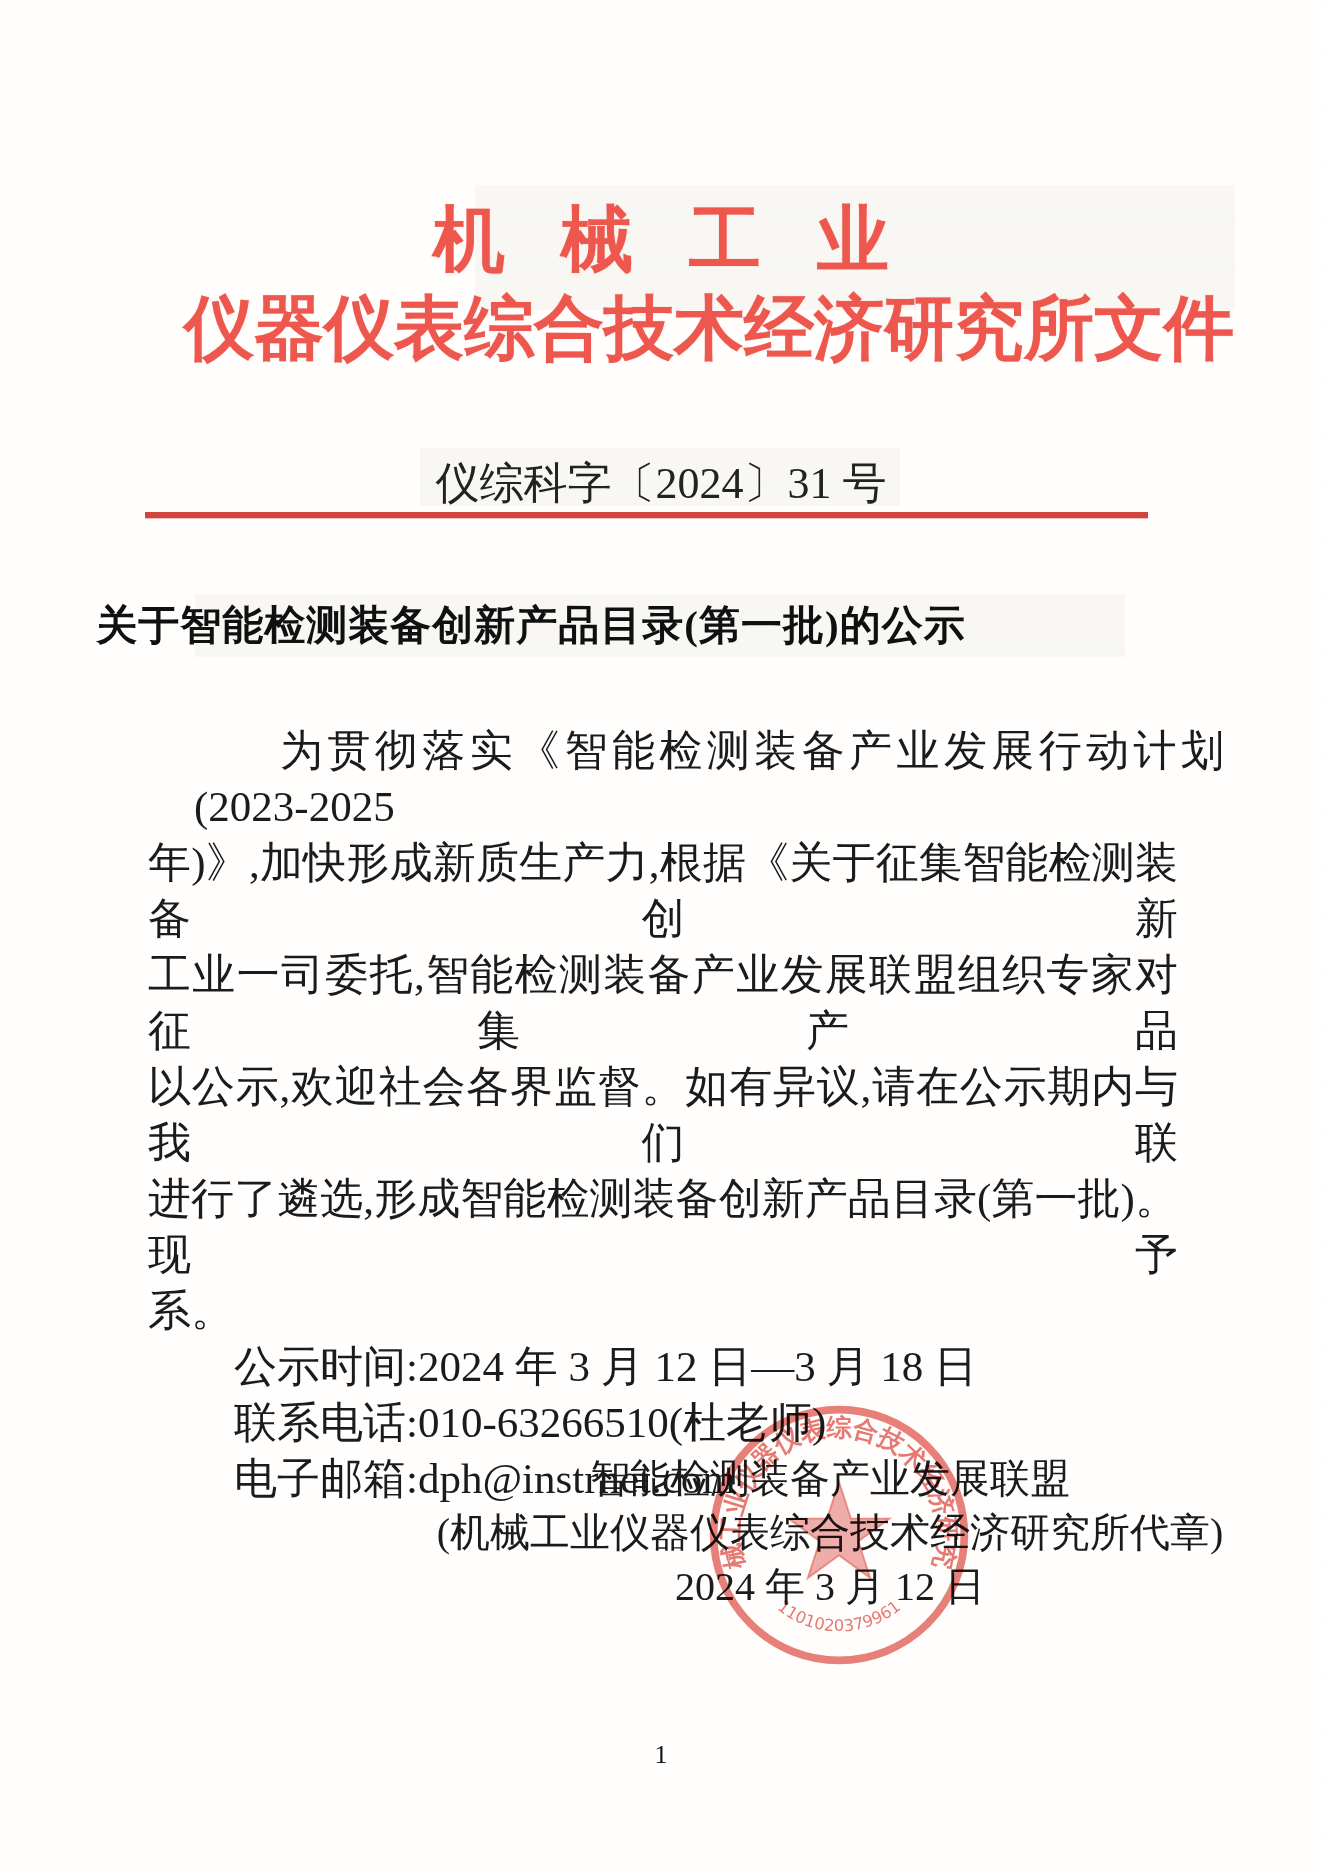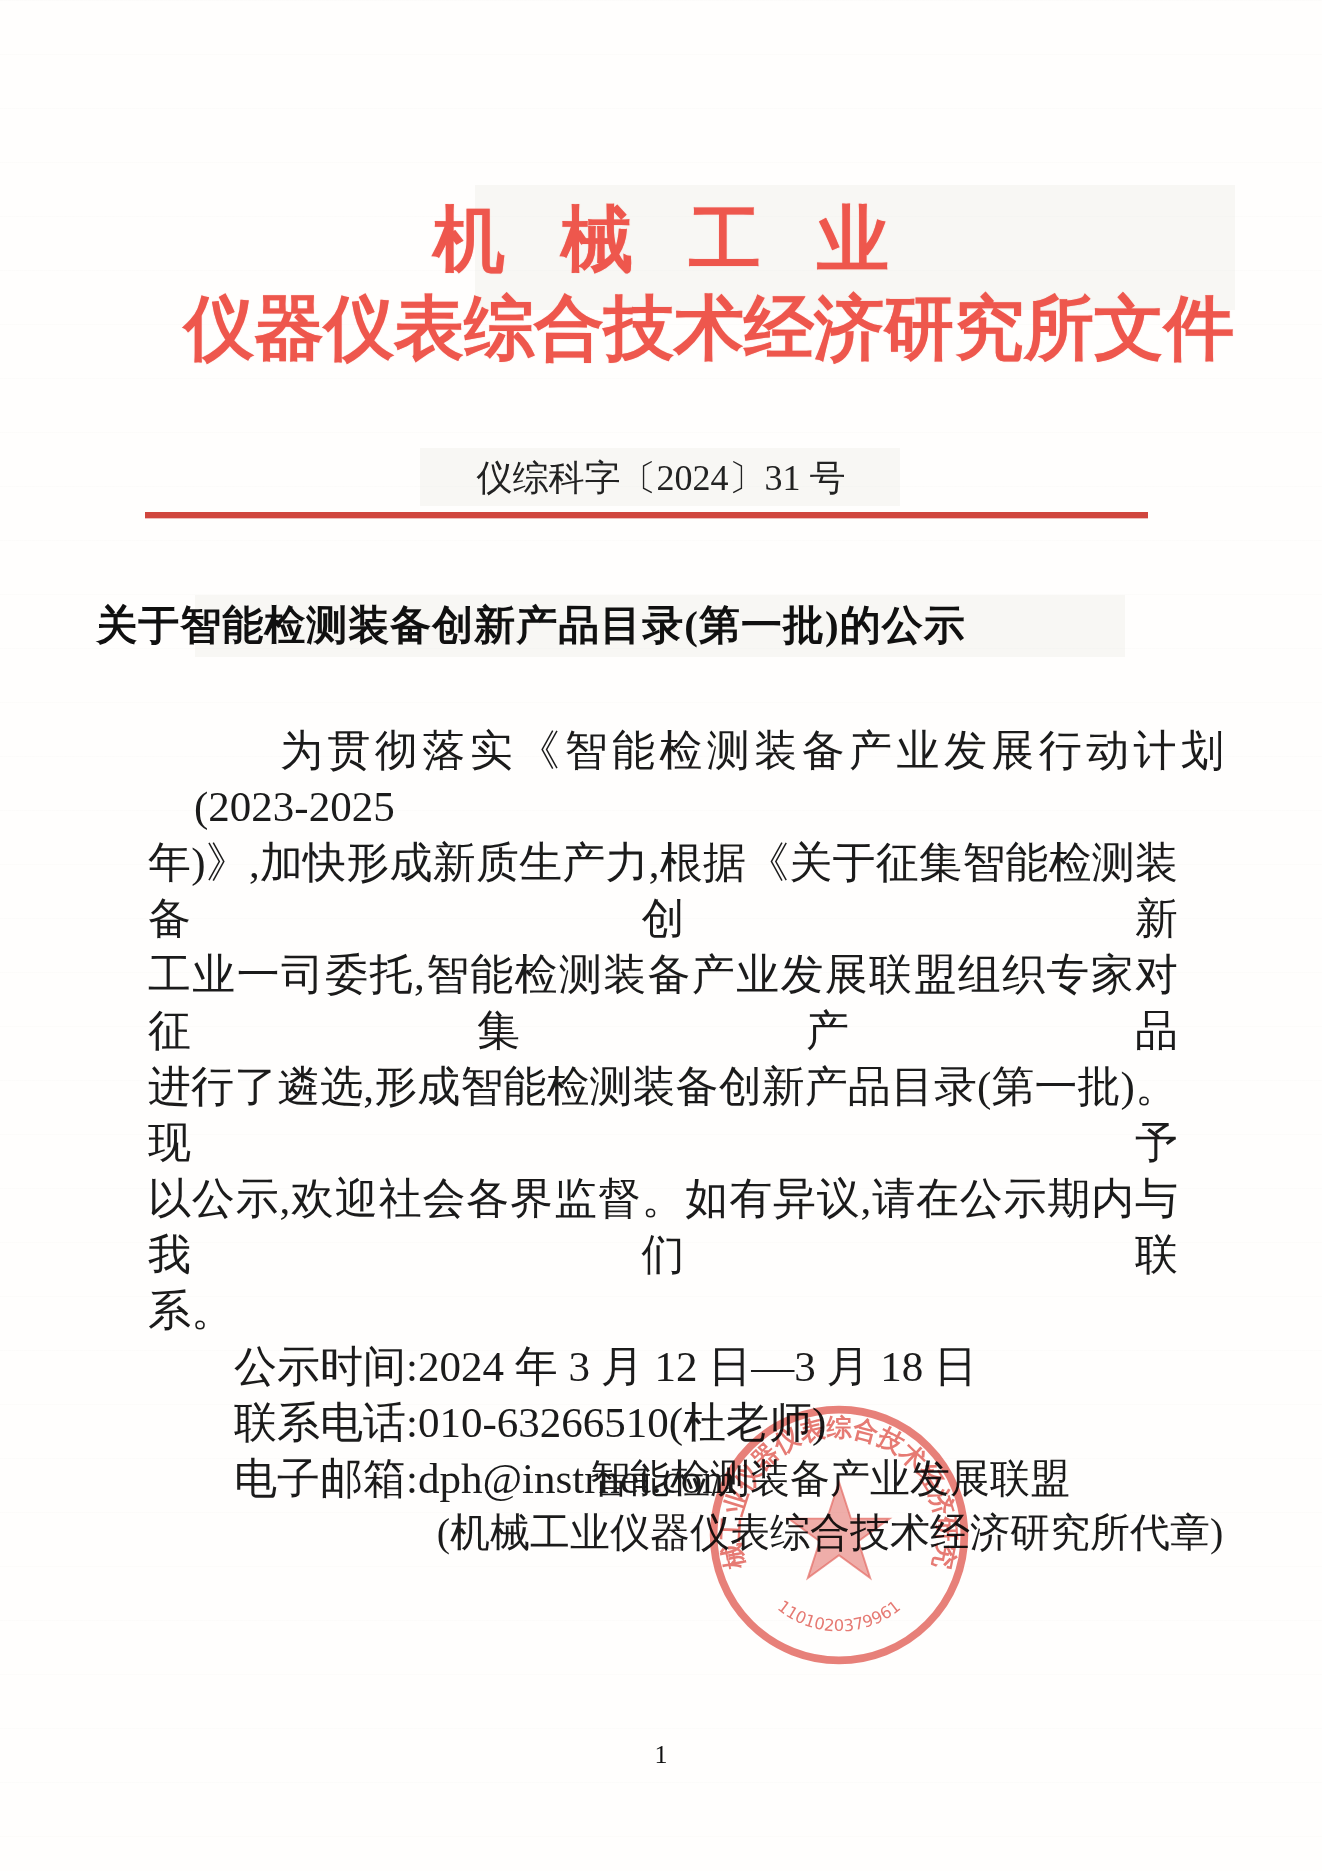--- a/index.html
+++ b/index.html
@@ -34,21 +34,21 @@
     text-align:center;
     font-size:70px;font-weight:bold;
     color:#ee574d;
     text-shadow:0 0 1px rgba(238,87,77,0.55);
     white-space:nowrap;
     padding-left:48px;
   }
   .docnum{
     position:absolute;top:454px;left:0;width:1322px;
     text-align:center;
-    font-size:36px;
+    font-size:44px;
     color:#222;
     white-space:nowrap;
   }
   .red-rule{
     position:absolute;top:512px;left:145px;width:1003px;height:6px;
     background:#d0463e;
     box-shadow:0 1px 0 rgba(208,70,62,0.35);
   }
   .doc-title{
     position:absolute;top:598px;left:0;width:1062px;margin:0;
@@ -108,31 +108,32 @@
   <div class="docnum">仪综科字〔2024〕31 号</div>
 
   <div class="red-rule"></div>
 
   <h1 class="doc-title">关于智能检测装备创新产品目录(第一批)的公示</h1>
 
   <div class="bodytext">
     <div class="ln just indent">为贯彻落实《智能检测装备产业发展行动计划(2023-2025</div>
     <div class="ln just">年)》,加快形成新质生产力,根据《关于征集智能检测装备创新</div>
     <div class="ln just">工业一司委托,智能检测装备产业发展联盟组织专家对征集产品</div>
+    <div class="ln just">以公示,欢迎社会各界监督。如有异议,请在公示期内与我们联</div>
     <div class="ln just">进行了遴选,形成智能检测装备创新产品目录(第一批)。现予</div>
-    <div class="ln just">以公示,欢迎社会各界监督。如有异议,请在公示期内与我们联</div>
     <div class="ln">系。</div>
     <div class="ln pad2">公示时间:2024 年 3 月 12 日—3 月 18 日</div>
     <div class="ln pad2">联系电话:010-63266510(杜老师)</div>
     <div class="ln pad2">电子邮箱:dph@instrnet.com</div>
   </div>
 
   <div class="signature">
     <div class="sig-ln">智能检测装备产业发展联盟</div>
     <div class="sig-ln">(机械工业仪器仪表综合技术经济研究所代章)</div>
+    <div class="sig-ln">2024 年 3 月 12 日</div>
   </div>
 
   <svg class="seal" viewBox="0 0 280 280" xmlns="http://www.w3.org/2000/svg">
     <defs>
       <path id="arcTop" d="M 43.2 175.2 A 103 103 0 1 1 236.8 175.2" fill="none"></path>
       <path id="arcBottom" d="M 75.7 216.6 A 100 100 0 0 0 204.3 216.6" fill="none"></path>
     </defs>
     <circle cx="140" cy="140" r="130" fill="none" stroke="#dd4a41" stroke-width="8" stroke-opacity="0.85"></circle>
     <polygon points="140,85 152.3,123 192.3,123 160,146.5 172.3,184.5 140,161 107.7,184.5 120,146.5 87.7,123 127.7,123" fill="#dd4a41" fill-opacity="0.55" stroke="#dd4a41" stroke-width="2" stroke-opacity="0.7"></polygon>
     <text font-size="26" fill="#dd4a41" fill-opacity="0.9" font-family="Liberation Serif, DejaVu Serif, serif" font-weight="bold">

